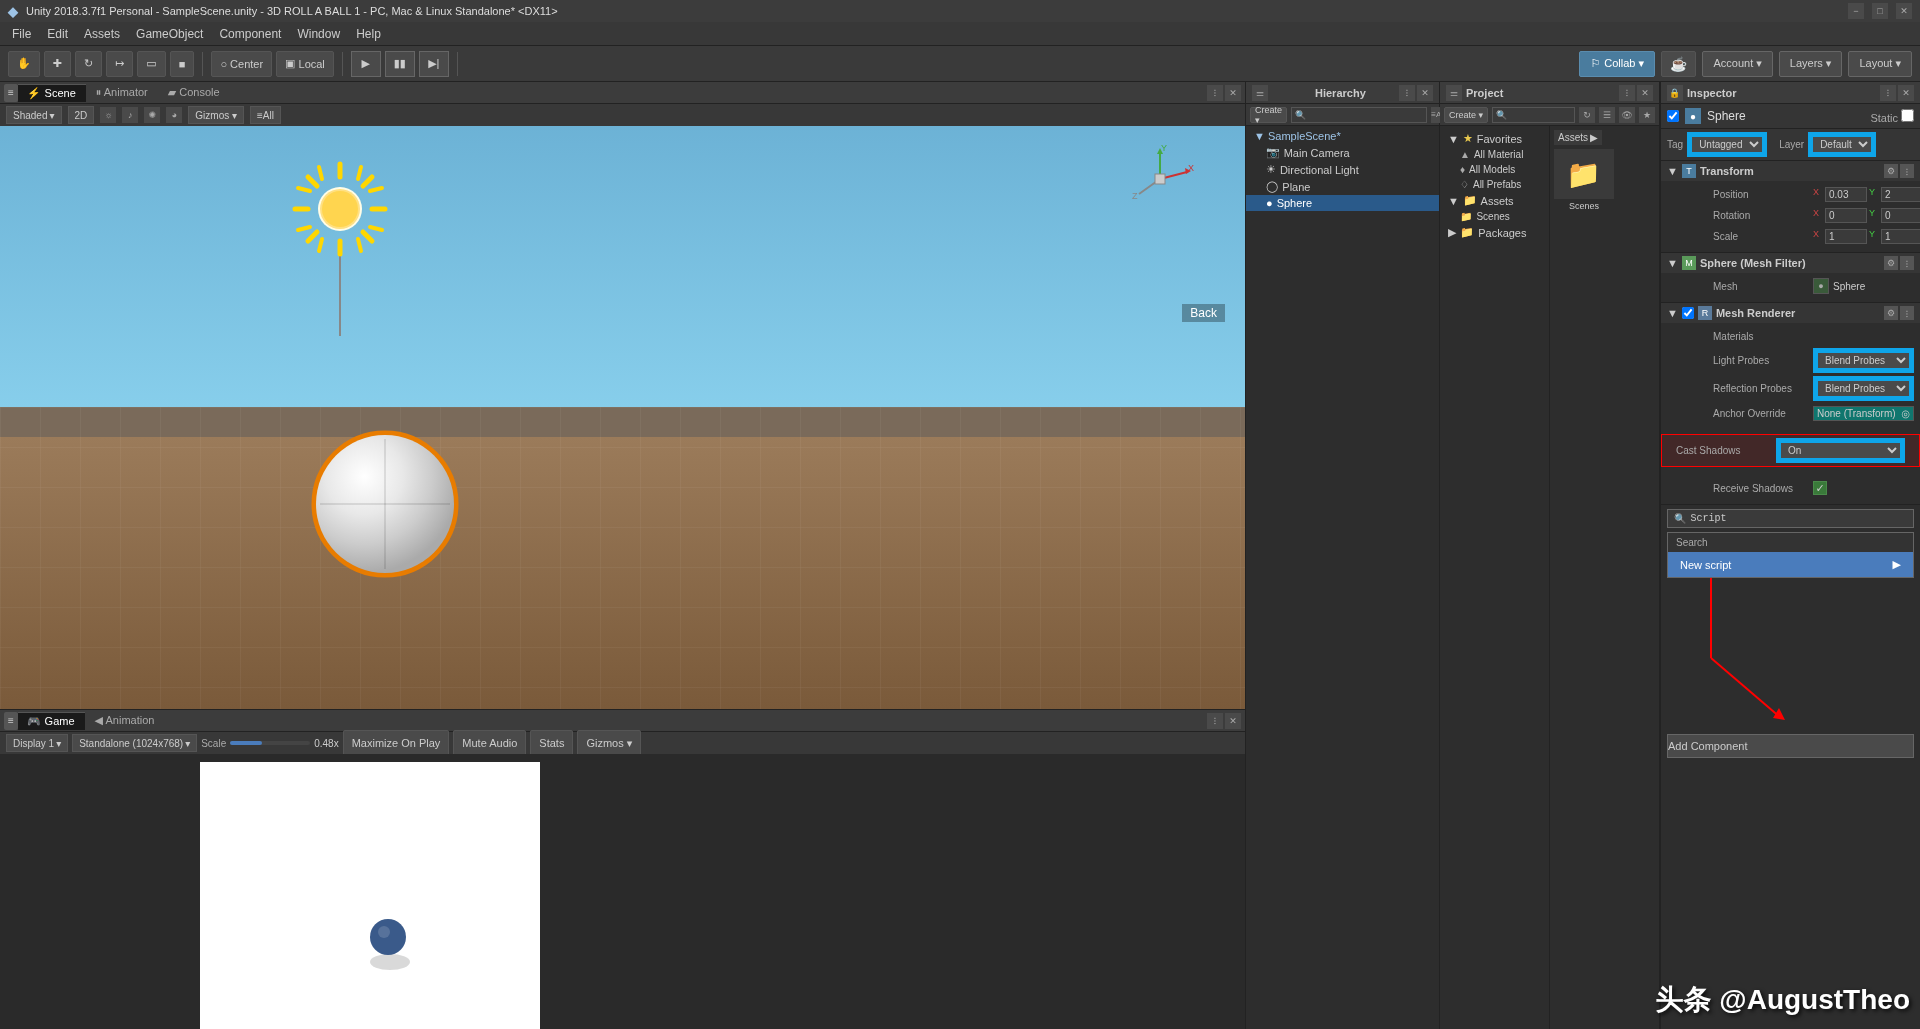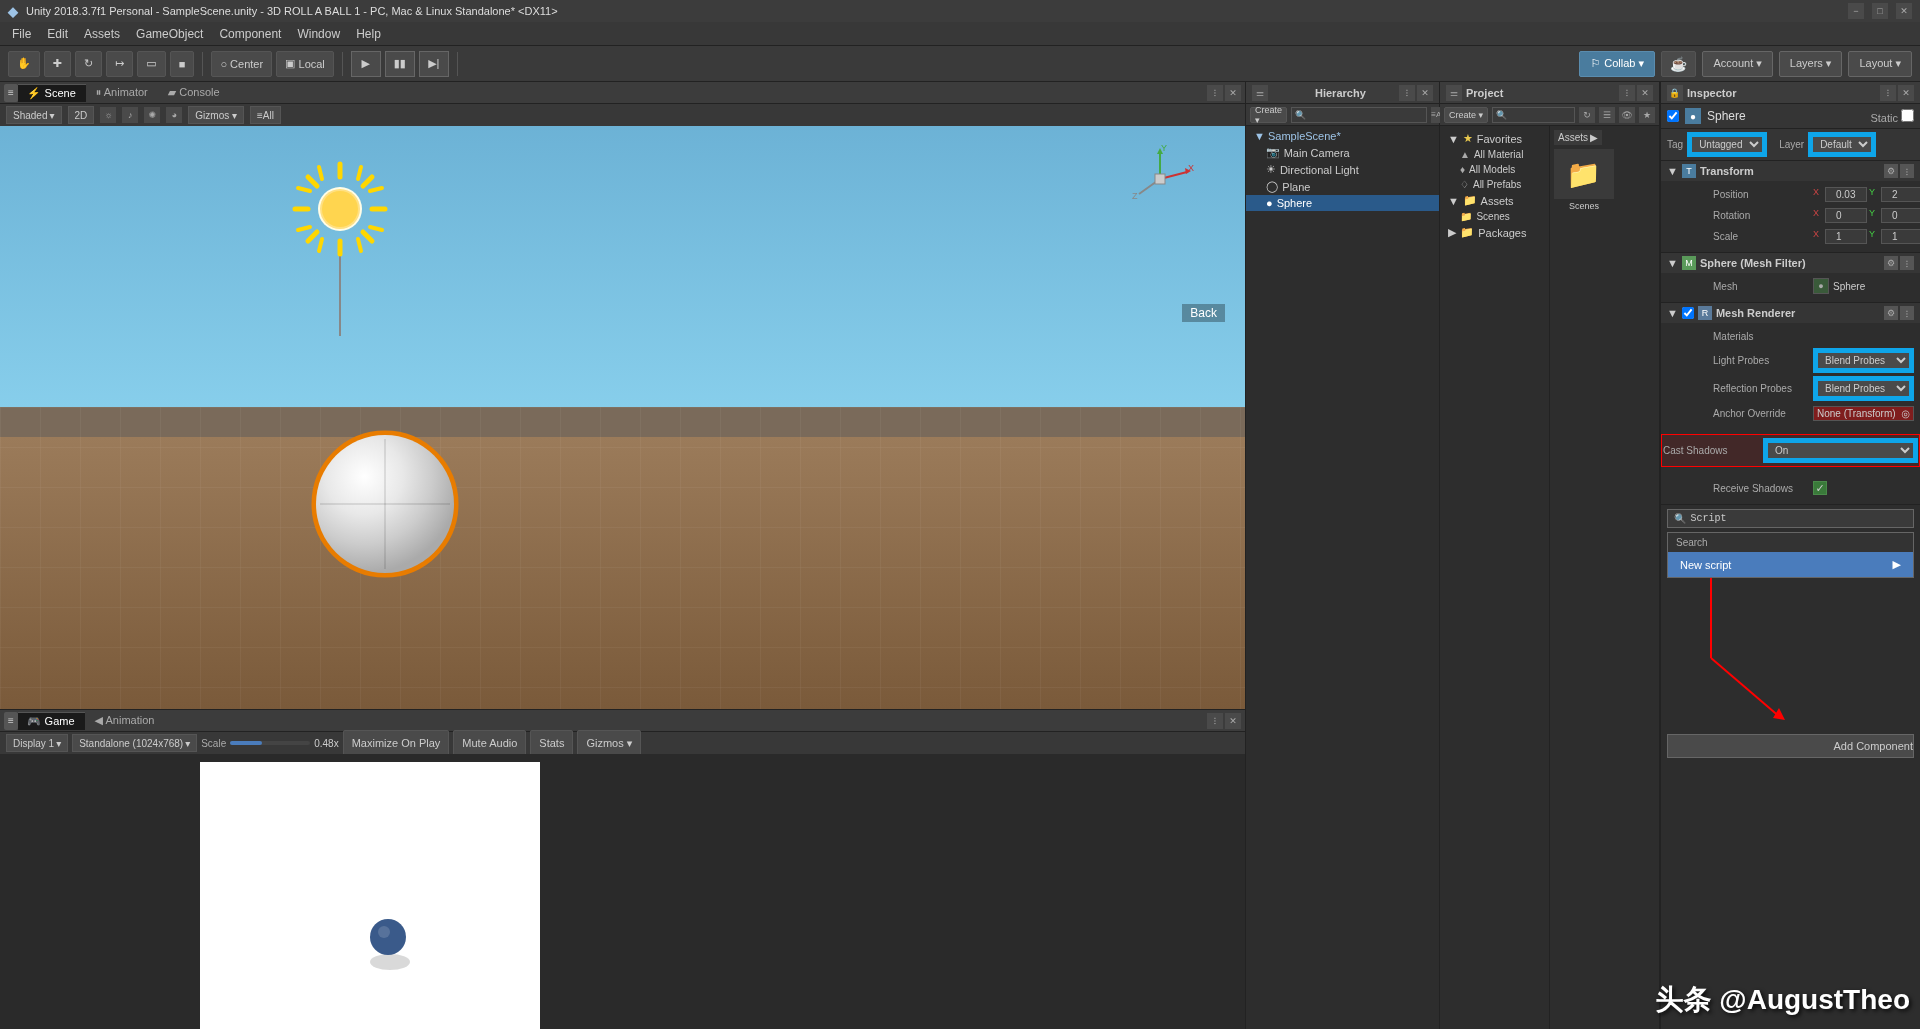--- a/index.html
+++ b/index.html
@@ -75,38 +75,38 @@
     
     .component { border-bottom: 1px solid #222; }
     .comp-header { height: 20px; background: #353535; display: flex; align-items: center; padding: 0 6px; gap: 4px; cursor: pointer; }
     .comp-icon { width: 14px; height: 14px; background: #4a7c9e; display: flex; align-items: center; justify-content: center; font-size: 9px; color: white; }
     .comp-name { color: #ccc; font-size: 11px; font-weight: bold; flex: 1; }
     .comp-buttons { display: flex; gap: 2px; }
     .comp-btn { width: 14px; height: 14px; background: #555; color: #aaa; font-size: 9px; display: flex; align-items: center; justify-content: center; cursor: pointer; }
     .comp-body { padding: 4px 6px; background: #2d2d2d; }
     .prop-row { display: flex; align-items: center; margin-bottom: 3px; min-height: 18px; margin-left: 46px; }
     .prop-label { width: 100px; color: #aaa; font-size: 10px; flex-shrink: 0; }
-    .prop-input { background: #3a3a3a; border: 1px solid #555; color: #ccc; font-size: 10px; padding: 1px 10px; width: 50px; }
+    .prop-input { background: #3a3a3a; border: 1px solid #555; color: #ccc; font-size: 10px; padding: 1px 3px; width: 50px; }
     .prop-xyz { display: flex; gap: 2px; }
     .xyz-label { color: #cc4444; font-size: 9px; width: 10px; }
     .xyz-label.y { color: #44cc44; }
     .xyz-label.z { color: #4444cc; }
 
     
     .search-results { background: #3a3a3a; border: 1px solid #666; margin: 0 6px; }
     .search-result-header { padding: 4px 8px; color: #aaa; font-size: 10px; background: #333; }
     .search-result-item { padding: 6px 12px; color: #ccc; font-size: 11px; cursor: pointer; display: flex; align-items: center; }
     .search-result-item.highlighted { background: #4a7cbc; color: #fff; }
     .search-result-item .arrow-right { margin-left: auto; }
 
     
     .checkbox-val { width: 14px; height: 14px; background: #3a7a3a; border: 1px solid #4a8a4a; display: flex; align-items: center; justify-content: center; }
 
     
-    .add-component-btn { margin: 6px; height: 24px; background: #4a4a4a; border: 1px solid #666; color: #ccc; font-size: 11px; cursor: pointer; display: flex; align-items: center; justify-content: flex-end; }
+    .add-component-btn { margin: 6px; height: 24px; background: #4a4a4a; border: 1px solid #666; color: #ccc; font-size: 11px; cursor: pointer; display: flex; align-items: center; justify-content: flex-start; }
 
     
     #watermark { position: fixed; bottom: 10px; right: 10px; color: white; font-size: 28px; font-weight: bold; text-shadow: 2px 2px 4px rgba(0,0,0,0.8); z-index: 1000; pointer-events: none; margin-left: 42px; }
 
     
     .ground { position: absolute; bottom: 0; left: 0; right: 0; height: 50%; background: linear-gradient(180deg, #9B7B5A, #7A5A3A); }
     .sky { position: absolute; top: 0; left: 0; right: 0; height: 50%; background: linear-gradient(180deg, #6ab0d4, #87CEEB); }
 
     
     .grid-overlay { position: absolute; bottom: 0; left: 0; right: 0; height: 50%; opacity: 0.15; background-image: 
@@ -120,21 +120,21 @@
     ::-webkit-scrollbar-thumb { background: #555; border-radius: 3px; }
 
     .small-btn { width: 16px; height: 16px; background: #4a4a4a; border: none; color: #aaa; font-size: 9px; cursor: pointer; display: flex; align-items: center; justify-content: center; }
 
     .insp-scroll { flex: 1; overflow-y: auto; }
 
     .cast-shadows-highlighted { 
       background: rgba(255,0,0,0.1); 
       border: 1px solid red; 
       margin: 12px -6px; 
-      padding: 3px 1px; 
+      padding: 3px 14px; 
     }
   </style>
 </head>
 <body>
 
 <div id="titlebar">
   <span class="logo">◆</span>
   <span>Unity 2018.3.7f1 Personal - SampleScene.unity - 3D ROLL A BALL 1 - PC, Mac &amp; Linux Standalone* &lt;DX11&gt;</span>
   <div style="margin-left:auto; display:flex; gap:8px;">
     <button class="small-btn">−</button>
@@ -625,21 +625,21 @@
 
           <div class="prop-row">
             <span class="prop-label">Reflection Probes</span>
             <select class="tag-dropdown" style="flex:1;">
               <option value="Blend Probes">Blend Probes</option>
             </select>
           </div>
 
           <div class="prop-row">
             <span class="prop-label">Anchor Override</span>
-            <div style="flex:1;background:#7f1d1d;border:1px solid #555;padding:1px 3px;font-size:10px;color:#ccc;display:flex;align-items:center;justify-content:space-between;">
+            <div style="flex:1;background:#0f766e;border:1px solid #555;padding:1px 3px;font-size:10px;color:#ccc;display:flex;align-items:center;justify-content:space-between;">
               <span>None (Transform)</span>
               <span>◎</span>
             </div>
           </div>
 
           <div class="prop-row cast-shadows-highlighted">
             <span class="prop-label">Cast Shadows</span>
             <select class="tag-dropdown" style="flex:1;">
               <option value="On">On</option>
             </select>

